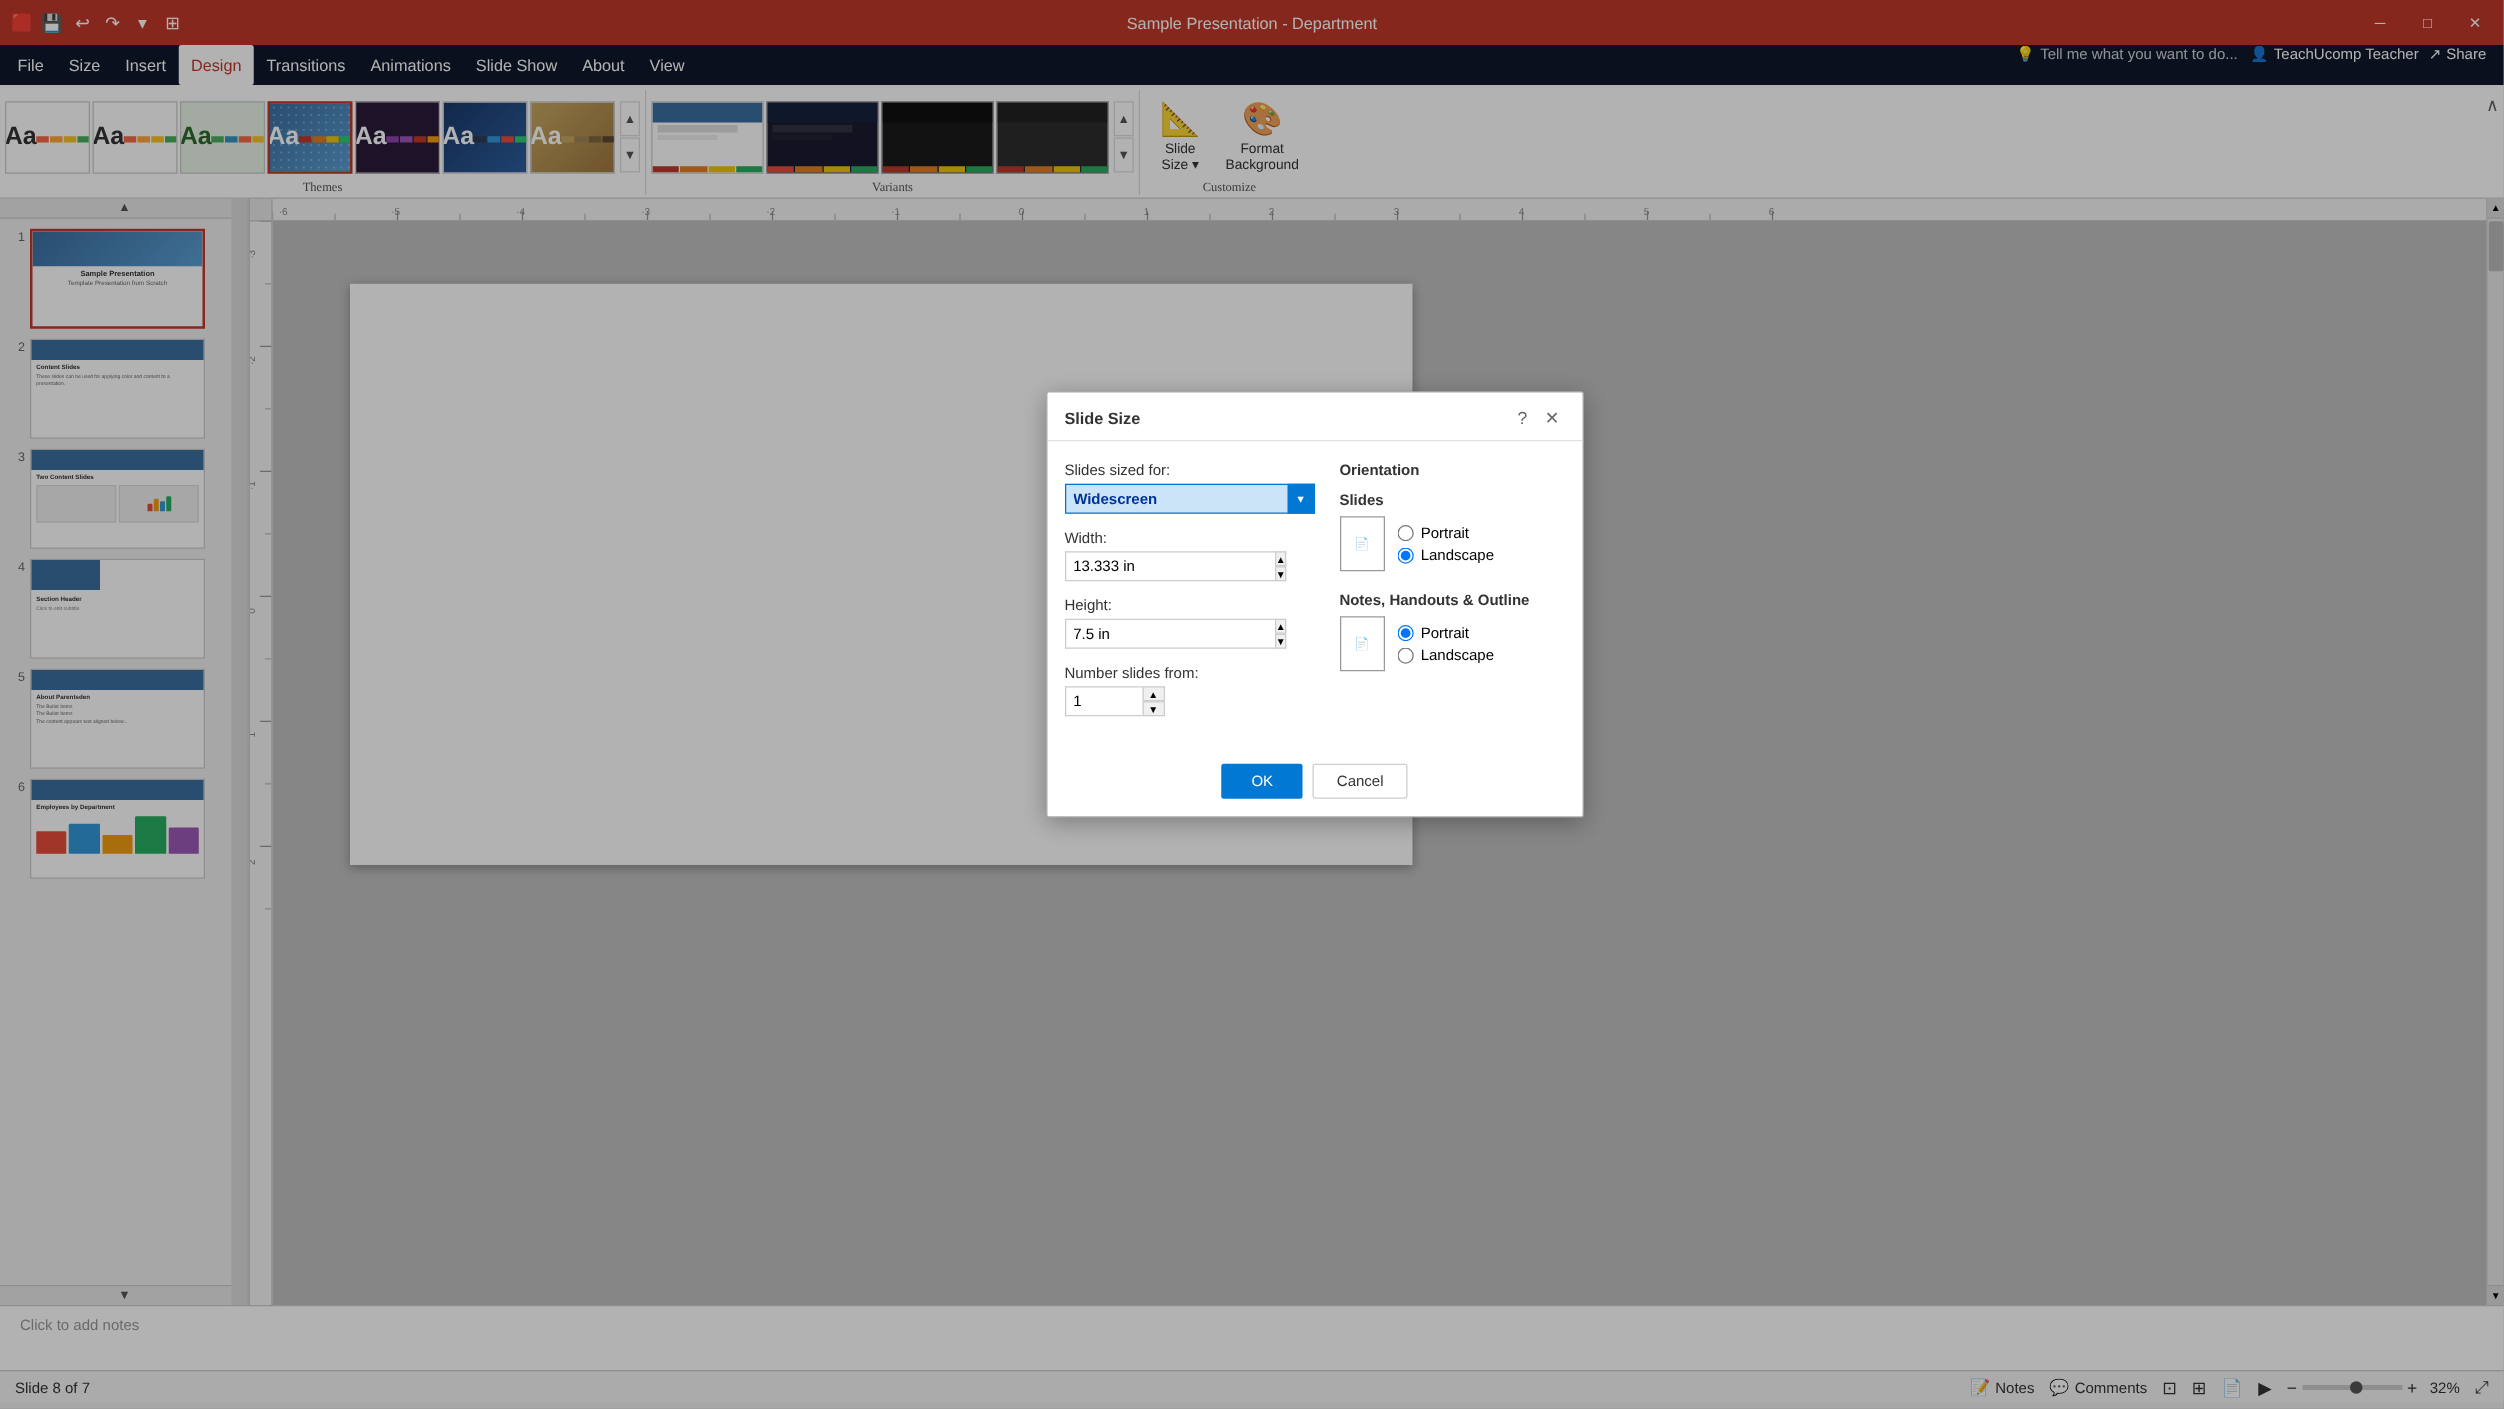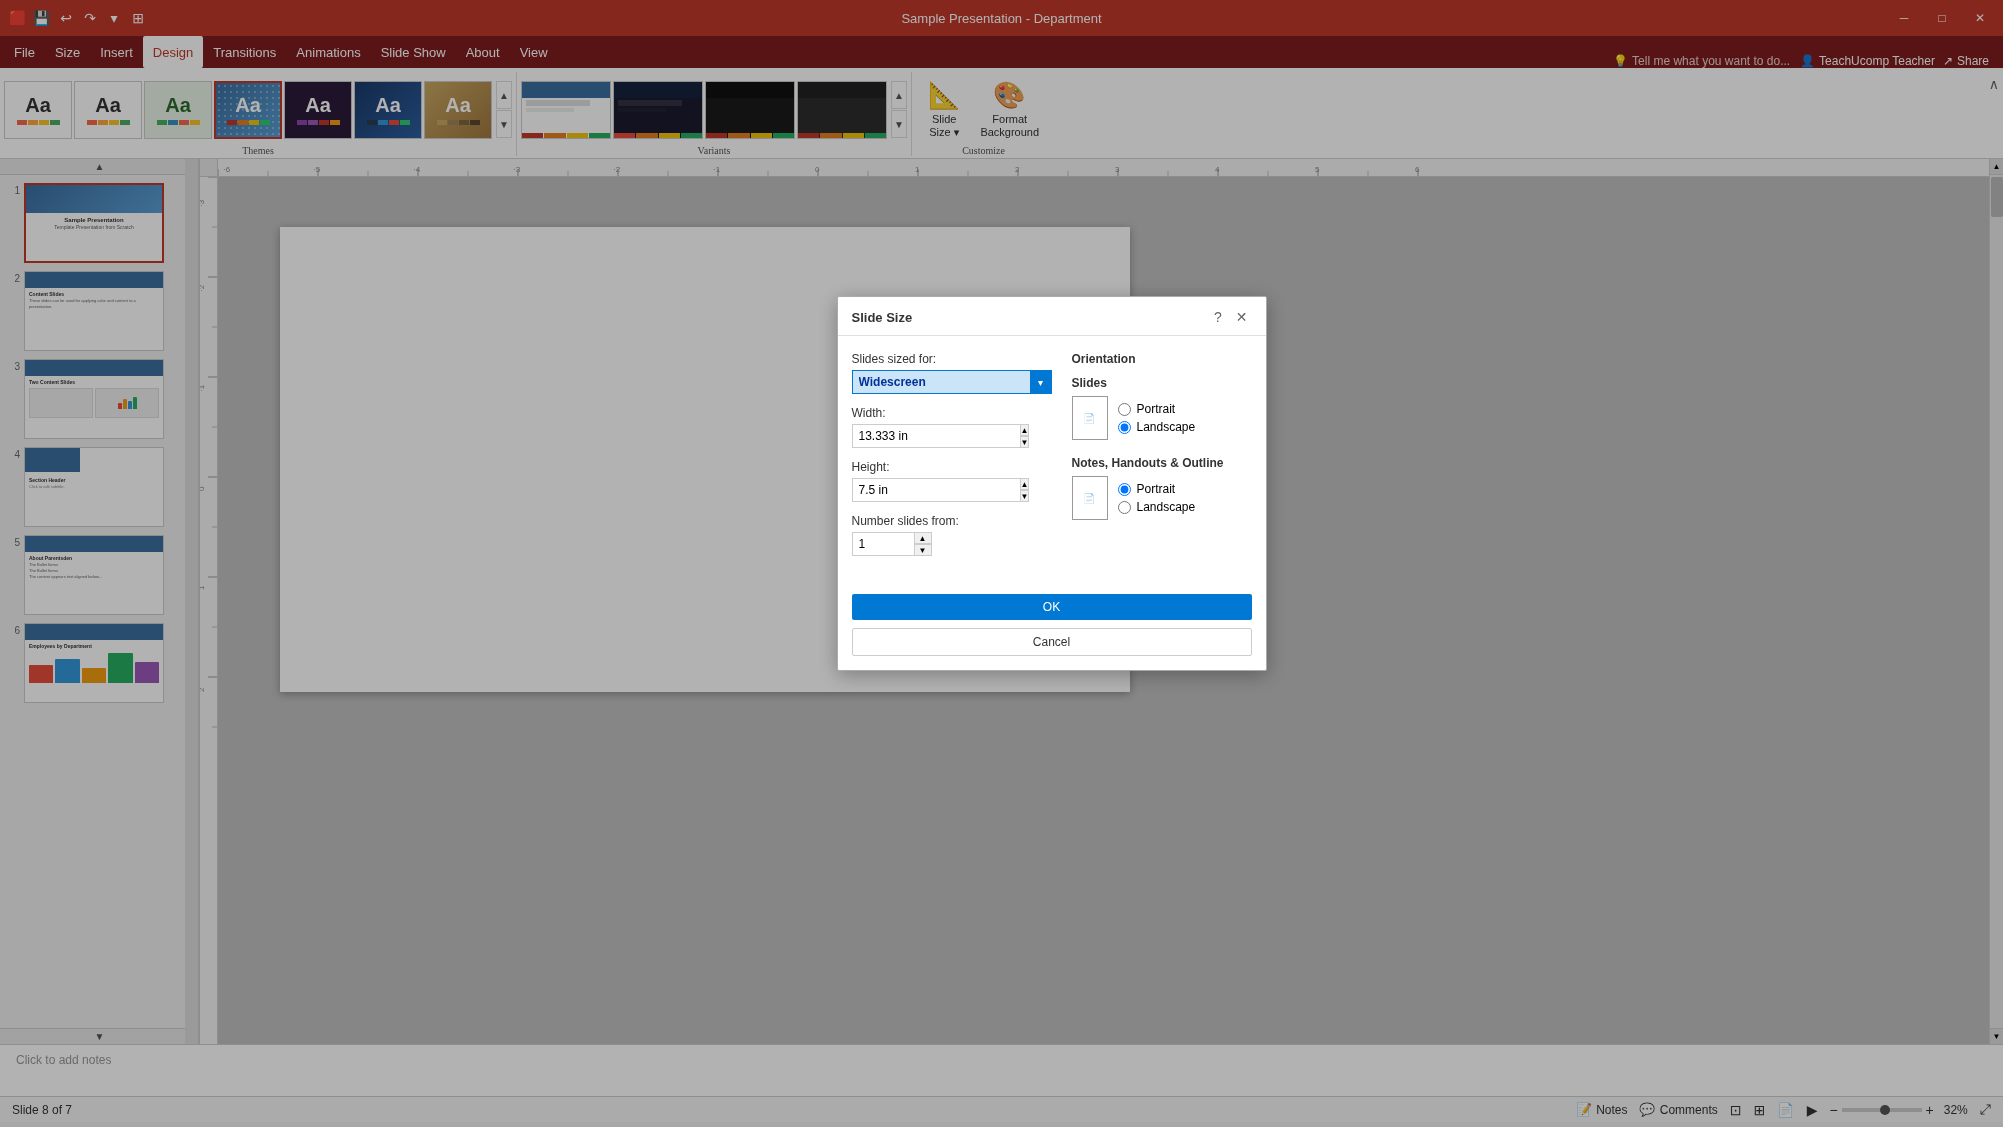--- a/index.html
+++ b/index.html
@@ -20,24 +20,24 @@
       left: 50%;
       transform: translateX(-50%);
       font-size: 13px;
       font-weight: normal;
     }
     .title-bar-left { display: flex; align-items: center; gap: 4px; }
     .title-bar-right { margin-left: auto; display: flex; align-items: center; gap: 8px; }
     .tb-icon { width: 20px; height: 20px; display: flex; align-items: center; justify-content: center; font-size: 14px; cursor: pointer; color: white; }
     .win-btn { width: 30px; height: 20px; display: flex; align-items: center; justify-content: center; cursor: pointer; color: white; font-size: 12px; }
     #menu-bar {
-      background: #7f1d1d;
+      background: #0f172a;
       display: flex;
       height: 32px;
-      align-items: flex-end;
+      align-items: flex-start;
       padding: 0 4px;
     }
     .menu-item {
       color: white;
       padding: 4px 10px;
       cursor: pointer;
       font-size: 13px;
       height: 32px;
       display: flex;
       align-items: center;
@@ -57,21 +57,21 @@
     .theme-thumb {
       width: 68px;
       height: 58px;
       border: 1px solid #ccc;
       cursor: pointer;
       display: flex;
       align-items: center;
       justify-content: center;
       font-size: 11px;
       background: #f5f5f5;
-      flex-direction: column;
+      flex-direction: row;
       overflow: hidden;
       position: relative;
     }
 
     .theme-aa { font-size: 22px; font-weight: bold; color: #333; }
 
     .scroll-btn {
       width: 16px;
       height: 58px;
       display: flex;
@@ -397,21 +397,20 @@
       font-size: 12px;
       cursor: pointer;
     }
     .radio-option input[type=radio] { margin: 0; cursor: pointer; }
 
     .dialog-footer {
       display: flex;
       justify-content: center;
       gap: 8px;
       padding: 10px 14px 14px;
-      flex-direction: column;
     }
     .btn-ok {
       background: #0078d4;
       color: white;
       border: none;
       padding: 6px 24px;
       font-size: 12px;
       cursor: pointer;
       border-radius: 2px;
     }

